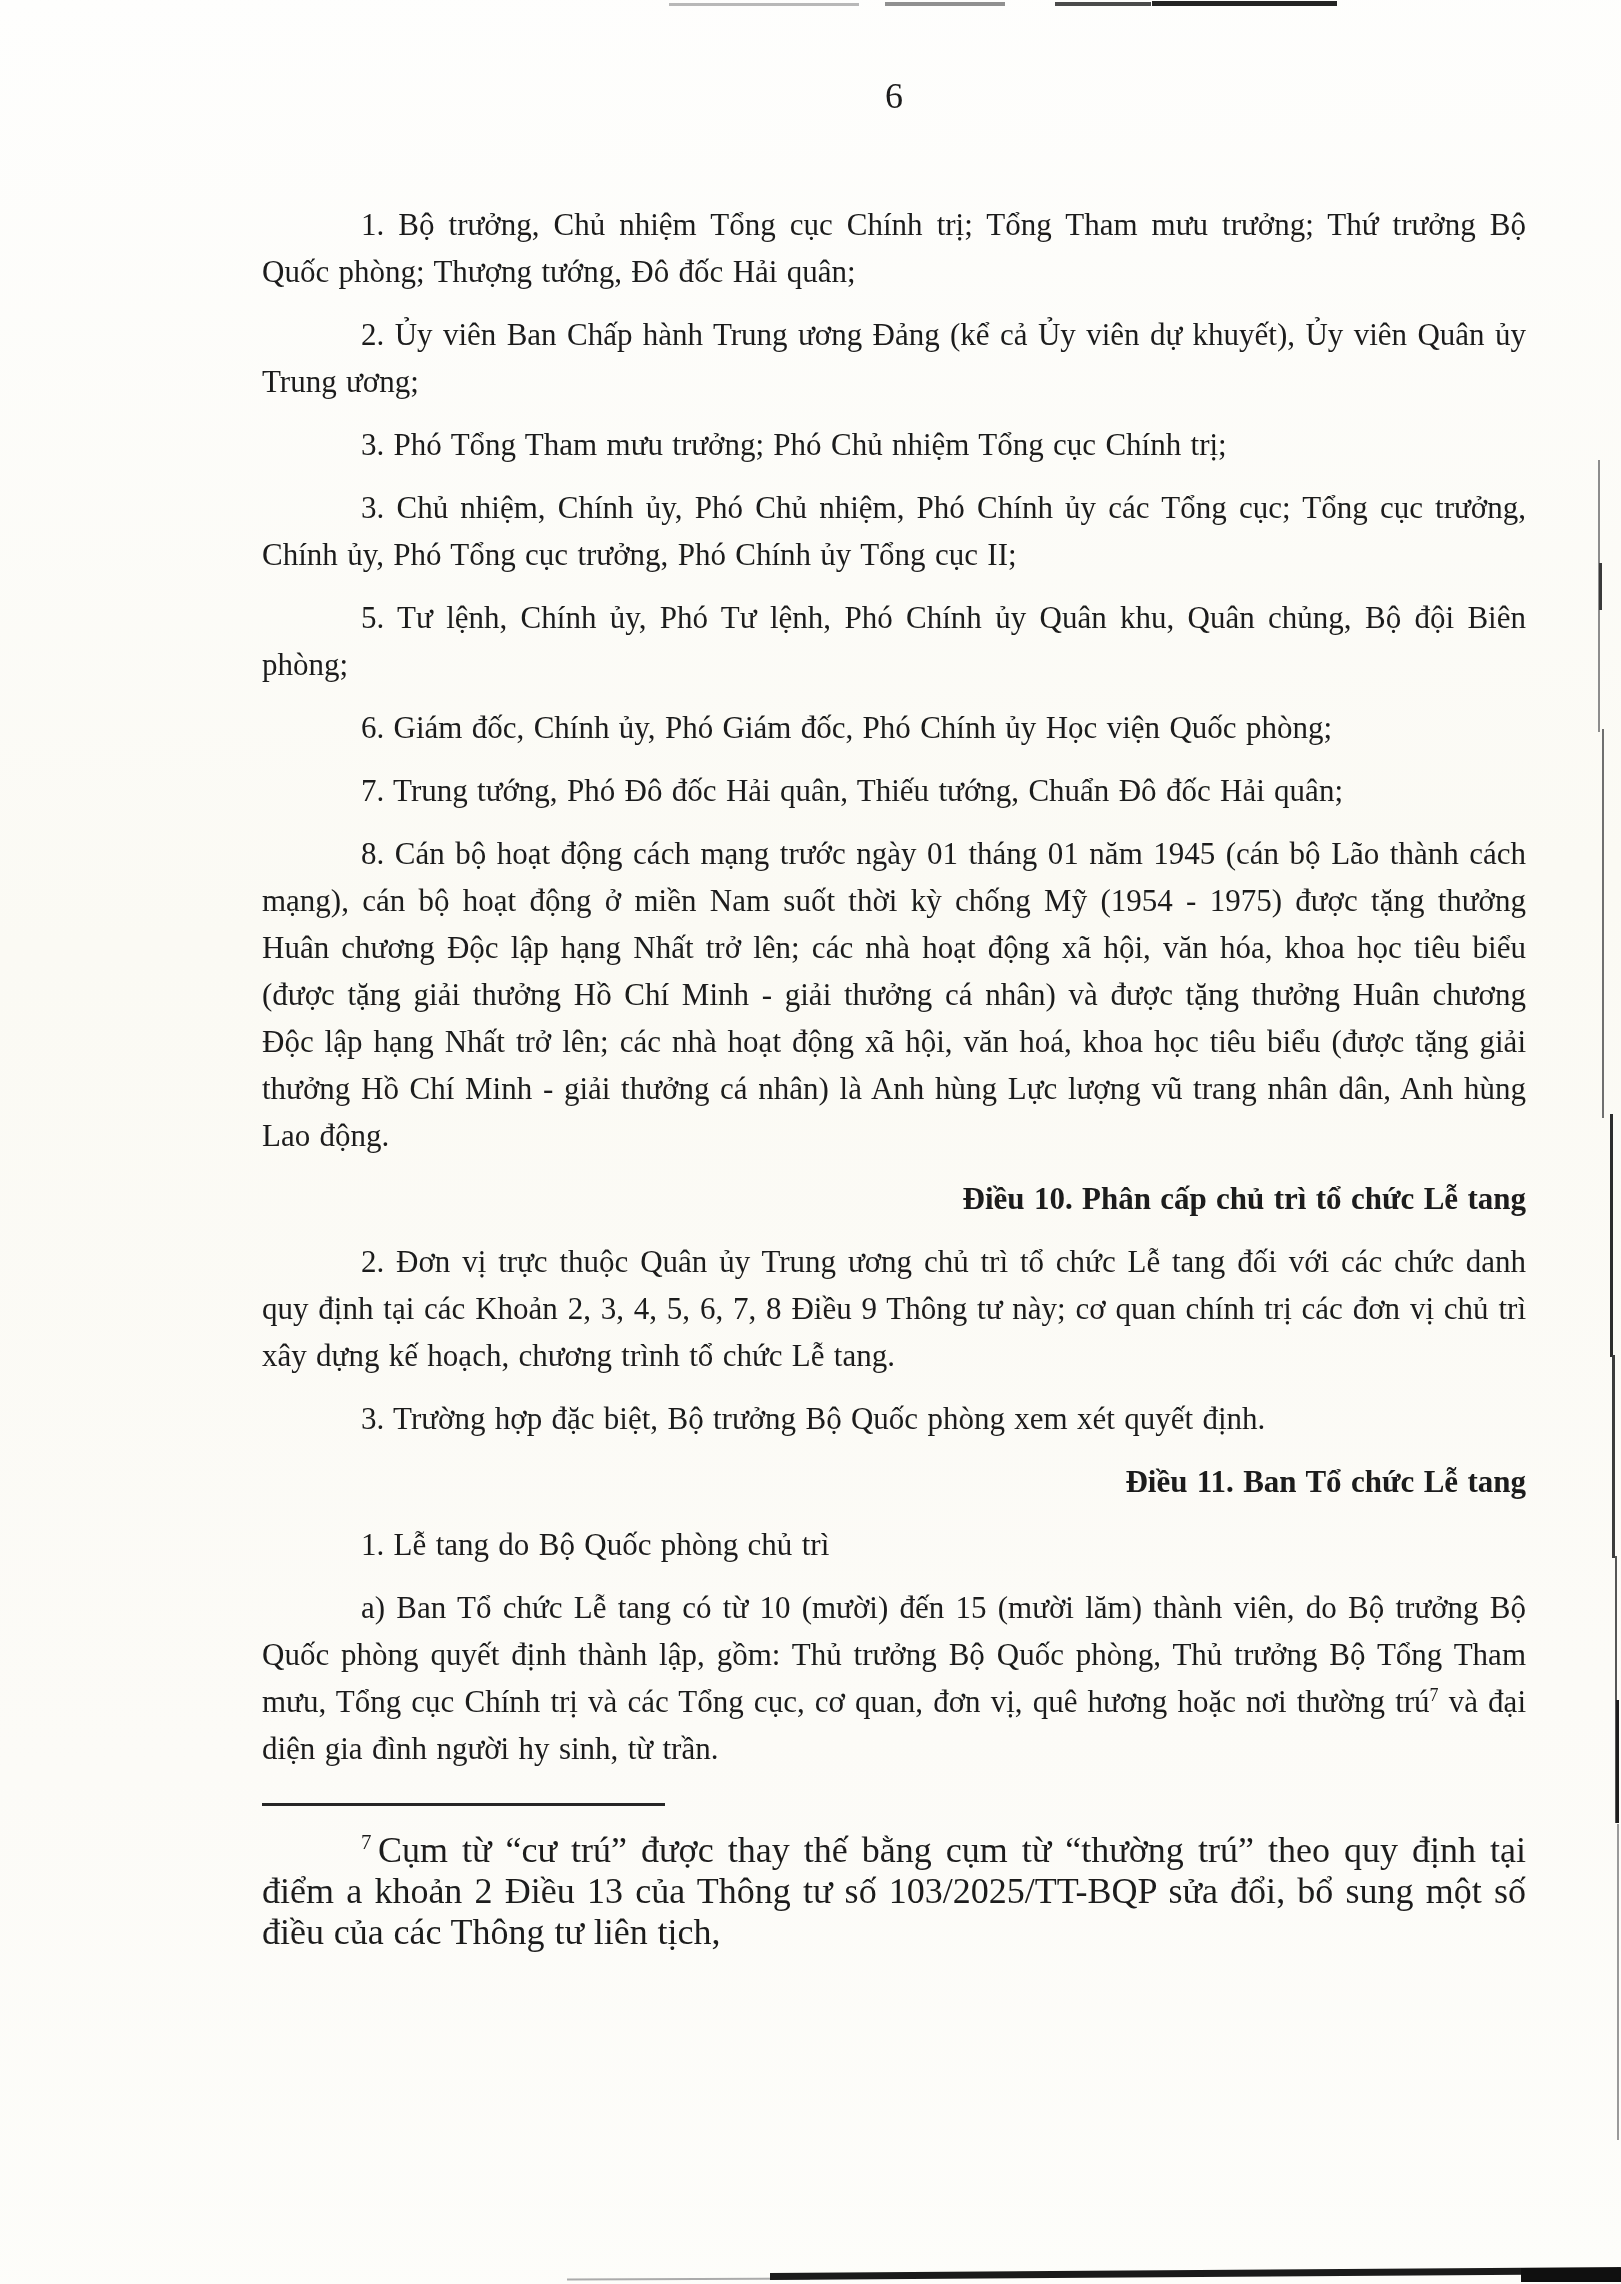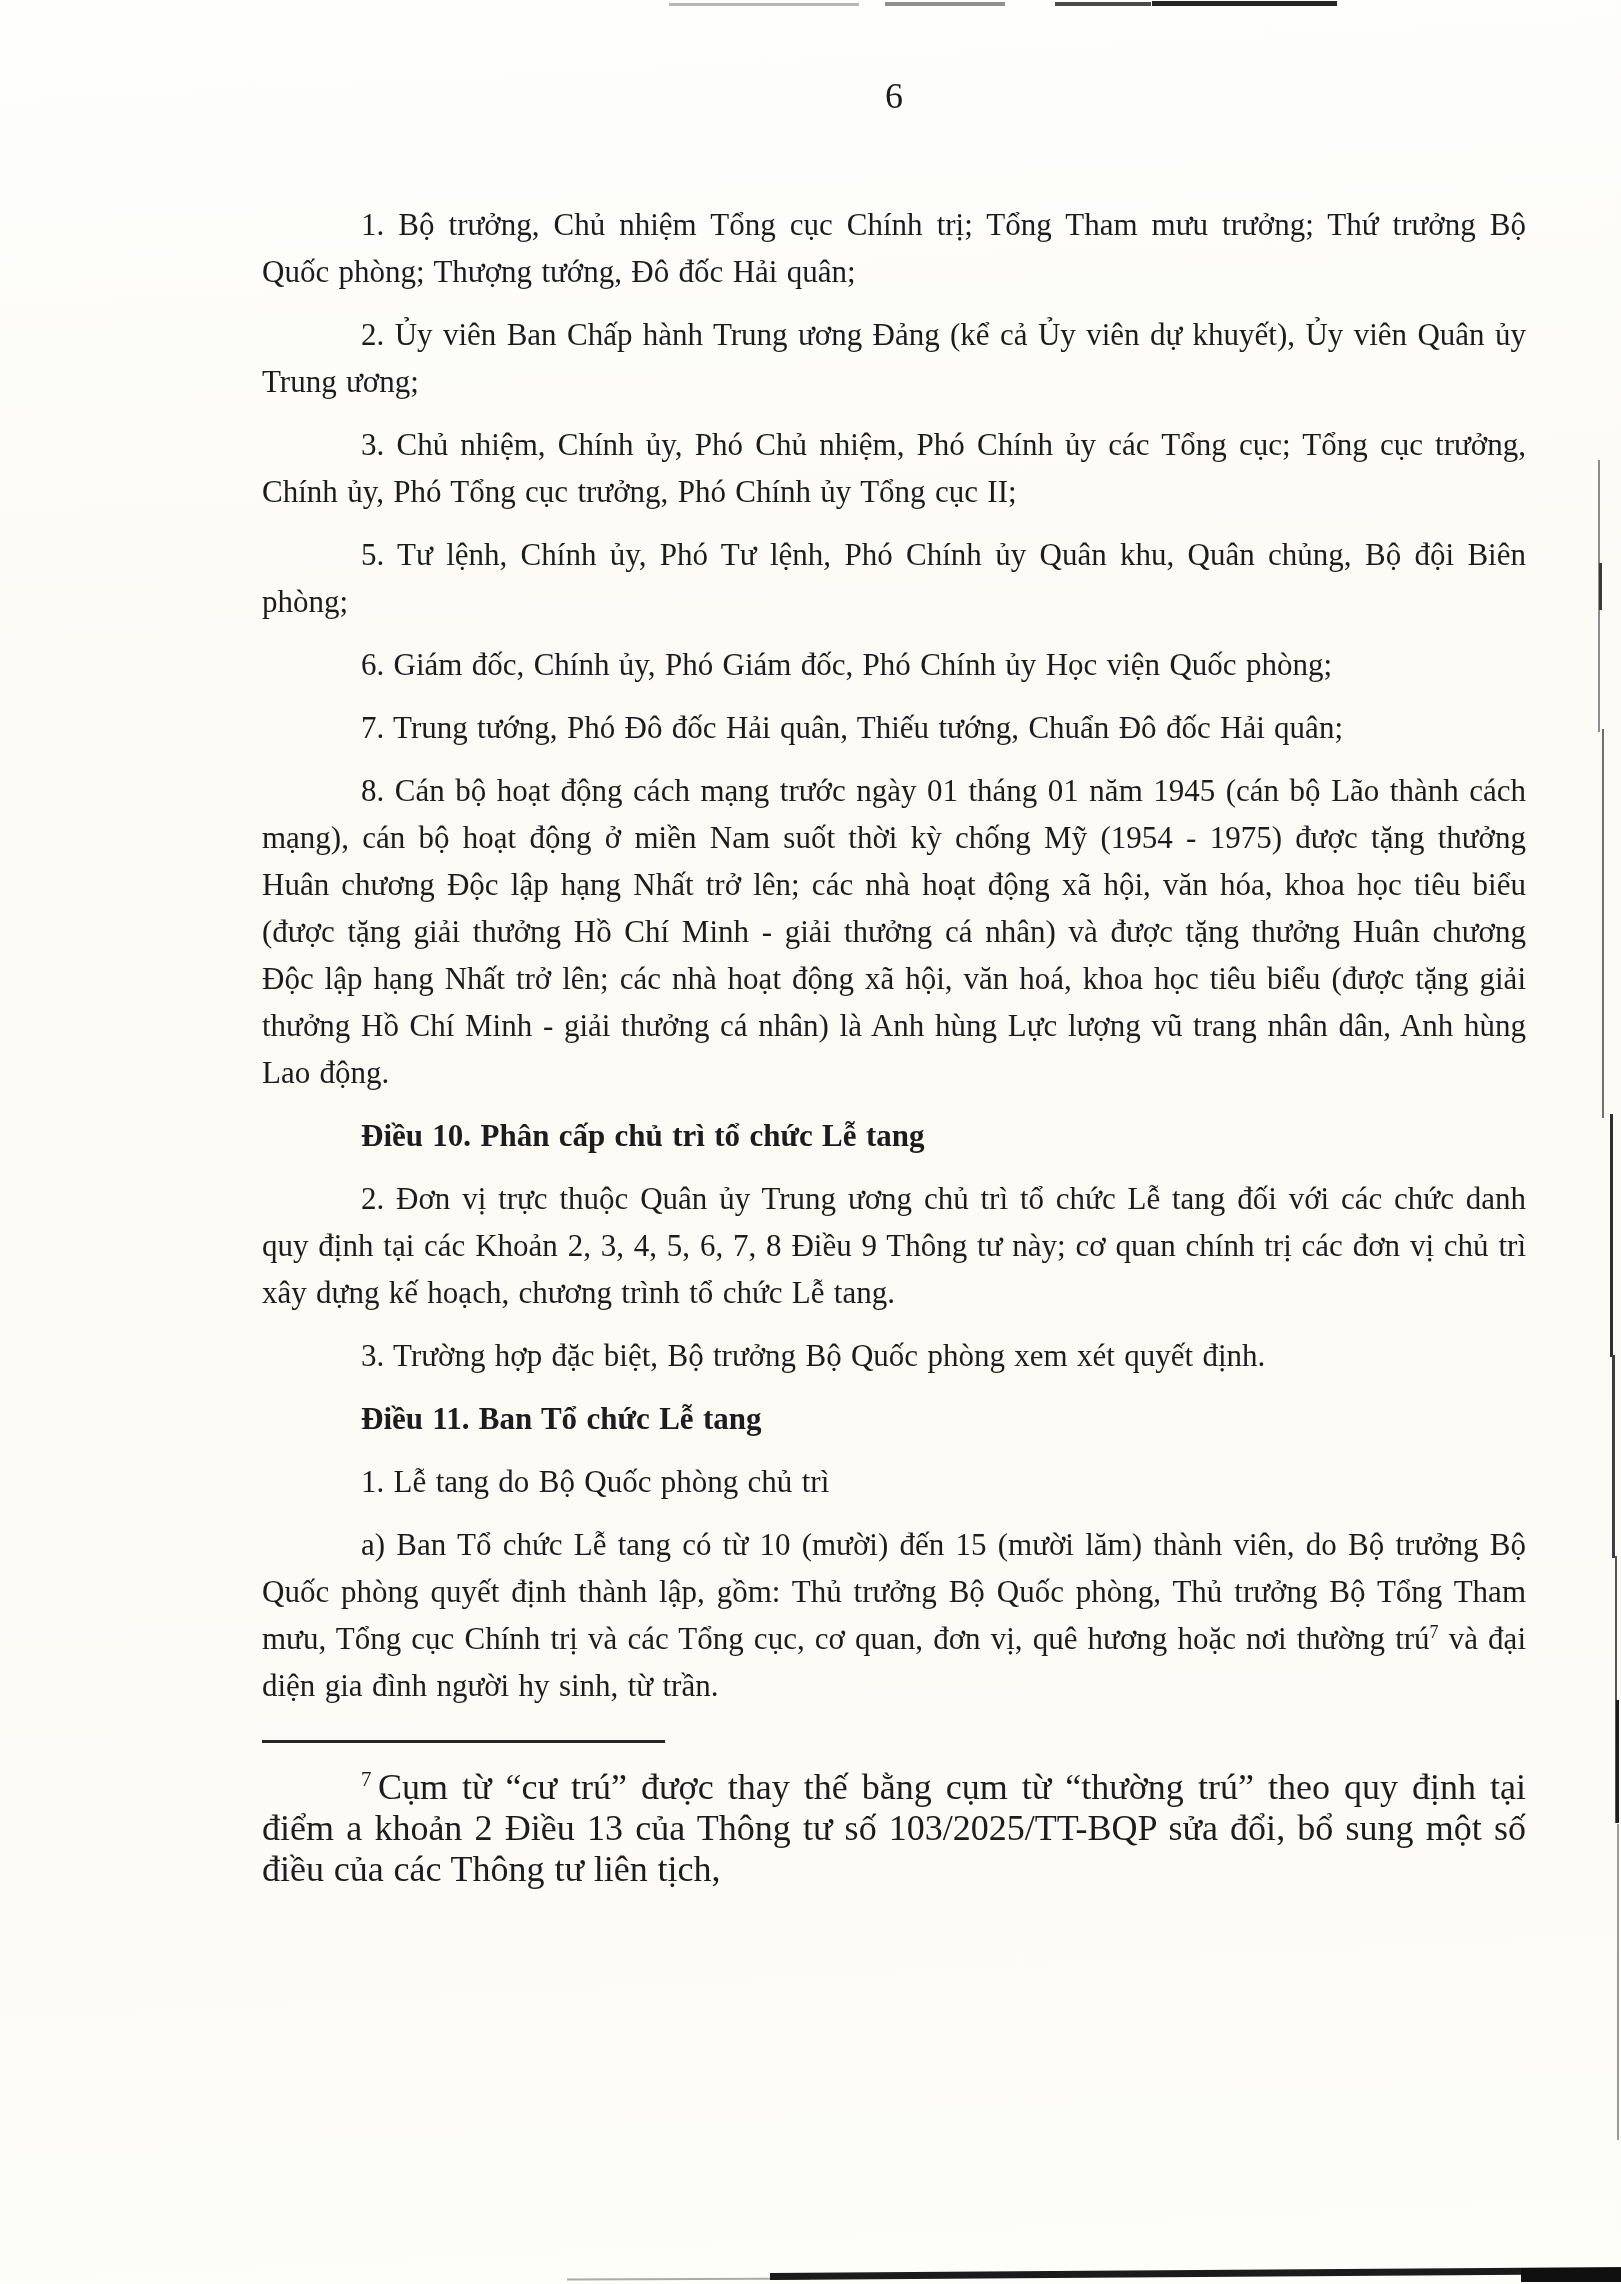--- a/index.html
+++ b/index.html
@@ -38,21 +38,21 @@
     margin:0 0 16px 0;
     font-size:31px;
     line-height:47px;
     text-align:justify;
     text-indent:99px;
     word-spacing:1.6px;
     font-family:Liberation Serif, serif;
   }
   .para.heading{
     font-weight:bold;
-    text-align:left;
+    text-align:right;
   }
   sup{
     font-size:0.58em;
     line-height:0;
     vertical-align:super;
   }
   .footnote{
     margin-top:31px;
   }
   .fn-rule{
@@ -109,20 +109,21 @@
   <div class="art art-b1"></div>
   <div class="art art-b2"></div>
   <div class="art art-b3"></div>
 
   <div class="content">
     <div class="page-number">6</div>
 
     <div class="paragraphs">
         <p class="para body">1. Bộ trưởng, Chủ nhiệm Tổng cục Chính trị; Tổng Tham mưu trưởng; Thứ trưởng Bộ Quốc phòng; Thượng tướng, Đô đốc Hải quân;</p>
         <p class="para body">2. Ủy viên Ban Chấp hành Trung ương Đảng (kể cả Ủy viên dự khuyết), Ủy viên Quân ủy Trung ương;</p>
+        <p class="para body">3. Phó Tổng Tham mưu trưởng; Phó Chủ nhiệm Tổng cục Chính trị;</p>
         <p class="para body">3. Chủ nhiệm, Chính ủy, Phó Chủ nhiệm, Phó Chính ủy các Tổng cục; Tổng cục trưởng, Chính ủy, Phó Tổng cục trưởng, Phó Chính ủy Tổng cục II;</p>
         <p class="para body">5. Tư lệnh, Chính ủy, Phó Tư lệnh, Phó Chính ủy Quân khu, Quân chủng, Bộ đội Biên phòng;</p>
         <p class="para body">6. Giám đốc, Chính ủy, Phó Giám đốc, Phó Chính ủy Học viện Quốc phòng;</p>
         <p class="para body">7. Trung tướng, Phó Đô đốc Hải quân, Thiếu tướng, Chuẩn Đô đốc Hải quân;</p>
         <p class="para body">8. Cán bộ hoạt động cách mạng trước ngày 01 tháng 01 năm 1945 (cán bộ Lão thành cách mạng), cán bộ hoạt động ở miền Nam suốt thời kỳ chống Mỹ (1954 - 1975) được tặng thưởng Huân chương Độc lập hạng Nhất trở lên; các nhà hoạt động xã hội, văn hóa, khoa học tiêu biểu (được tặng giải thưởng Hồ Chí Minh - giải thưởng cá nhân) và được tặng thưởng Huân chương Độc lập hạng Nhất trở lên; các nhà hoạt động xã hội, văn hoá, khoa học tiêu biểu (được tặng giải thưởng Hồ Chí Minh - giải thưởng cá nhân) là Anh hùng Lực lượng vũ trang nhân dân, Anh hùng Lao động.</p>
         <p class="para heading">Điều 10. Phân cấp chủ trì tổ chức Lễ tang</p>
         <p class="para body">2. Đơn vị trực thuộc Quân ủy Trung ương chủ trì tổ chức Lễ tang đối với các chức danh quy định tại các Khoản 2, 3, 4, 5, 6, 7, 8 Điều 9 Thông tư này; cơ quan chính trị các đơn vị chủ trì xây dựng kế hoạch, chương trình tổ chức Lễ tang.</p>
         <p class="para body">3. Trường hợp đặc biệt, Bộ trưởng Bộ Quốc phòng xem xét quyết định.</p>
         <p class="para heading">Điều 11. Ban Tổ chức Lễ tang</p>
         <p class="para body">1. Lễ tang do Bộ Quốc phòng chủ trì</p>

